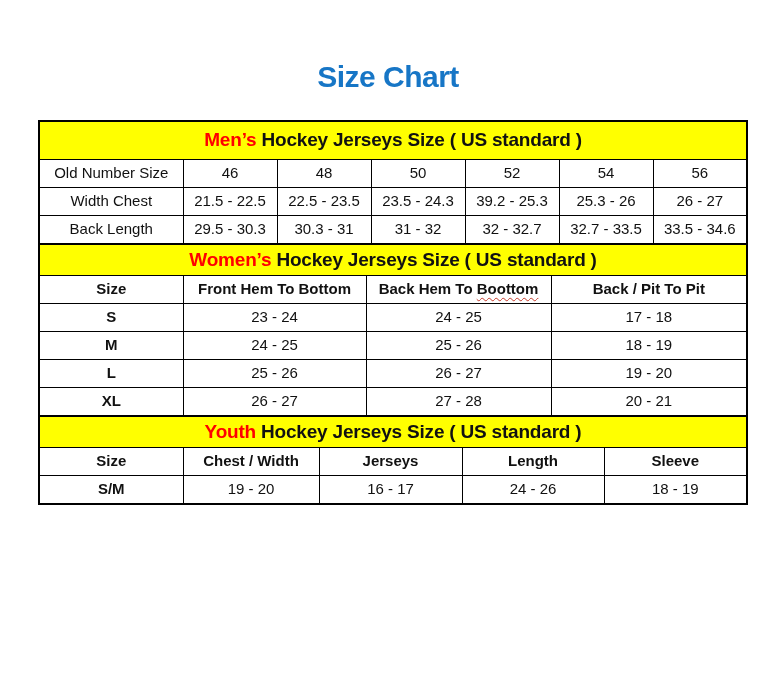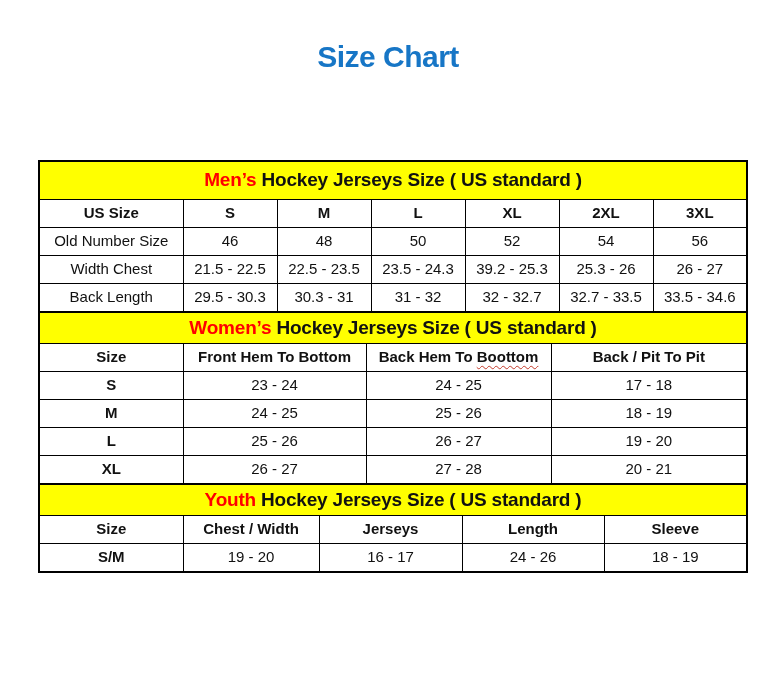--- a/index.html
+++ b/index.html
@@ -12,33 +12,32 @@
     color: #111111;
     overflow: hidden;
   }
   .page {
     position: relative;
     width: 776px;
     height: 692px;
   }
   .page-title {
     margin: 0;
-    padding-top: 40px;
+    padding-top: 60px;
     text-align: center;
     font-size: 30px;
     font-weight: 700;
     letter-spacing: -0.5px;
     color: #1776C6;
   }
   .tables {
     position: absolute;
     left: 38px;
     top: 120px;
     width: 652px;
-    margin-top: 40px;
   }
   table {
     border-collapse: collapse;
     width: 708px;
     table-layout: fixed;
     border: 2px solid #000;
   }
   table + table { margin-top: -2px; }
   th, td {
     border: 1.5px solid #000;
@@ -86,29 +85,20 @@
           <col style="width:94px">
           <col style="width:94px">
         <col style="width:94px">
           <col style="width:94px">
           <col style="width:94px">
       </colgroup>
       <tbody>
           <tr class="banner">
         <td colspan="7"><span class="hl">Men’s</span><span> Hockey Jerseys Size ( US standard )</span></td>
       </tr>
-      <tr class="head">
-        <th>US Size</th>
-        <th>S</th>
-        <th>M</th>
-        <th>L</th>
-        <th>XL</th>
-        <th>2XL</th>
-        <th>3XL</th>
-      </tr>
       <tr class="data">
         <td class="row-label">Old Number Size</td>
         <td>46</td>
         <td>48</td>
         <td>50</td>
         <td>52</td>
         <td>54</td>
         <td>56</td>
       </tr>
       <tr class="data">

